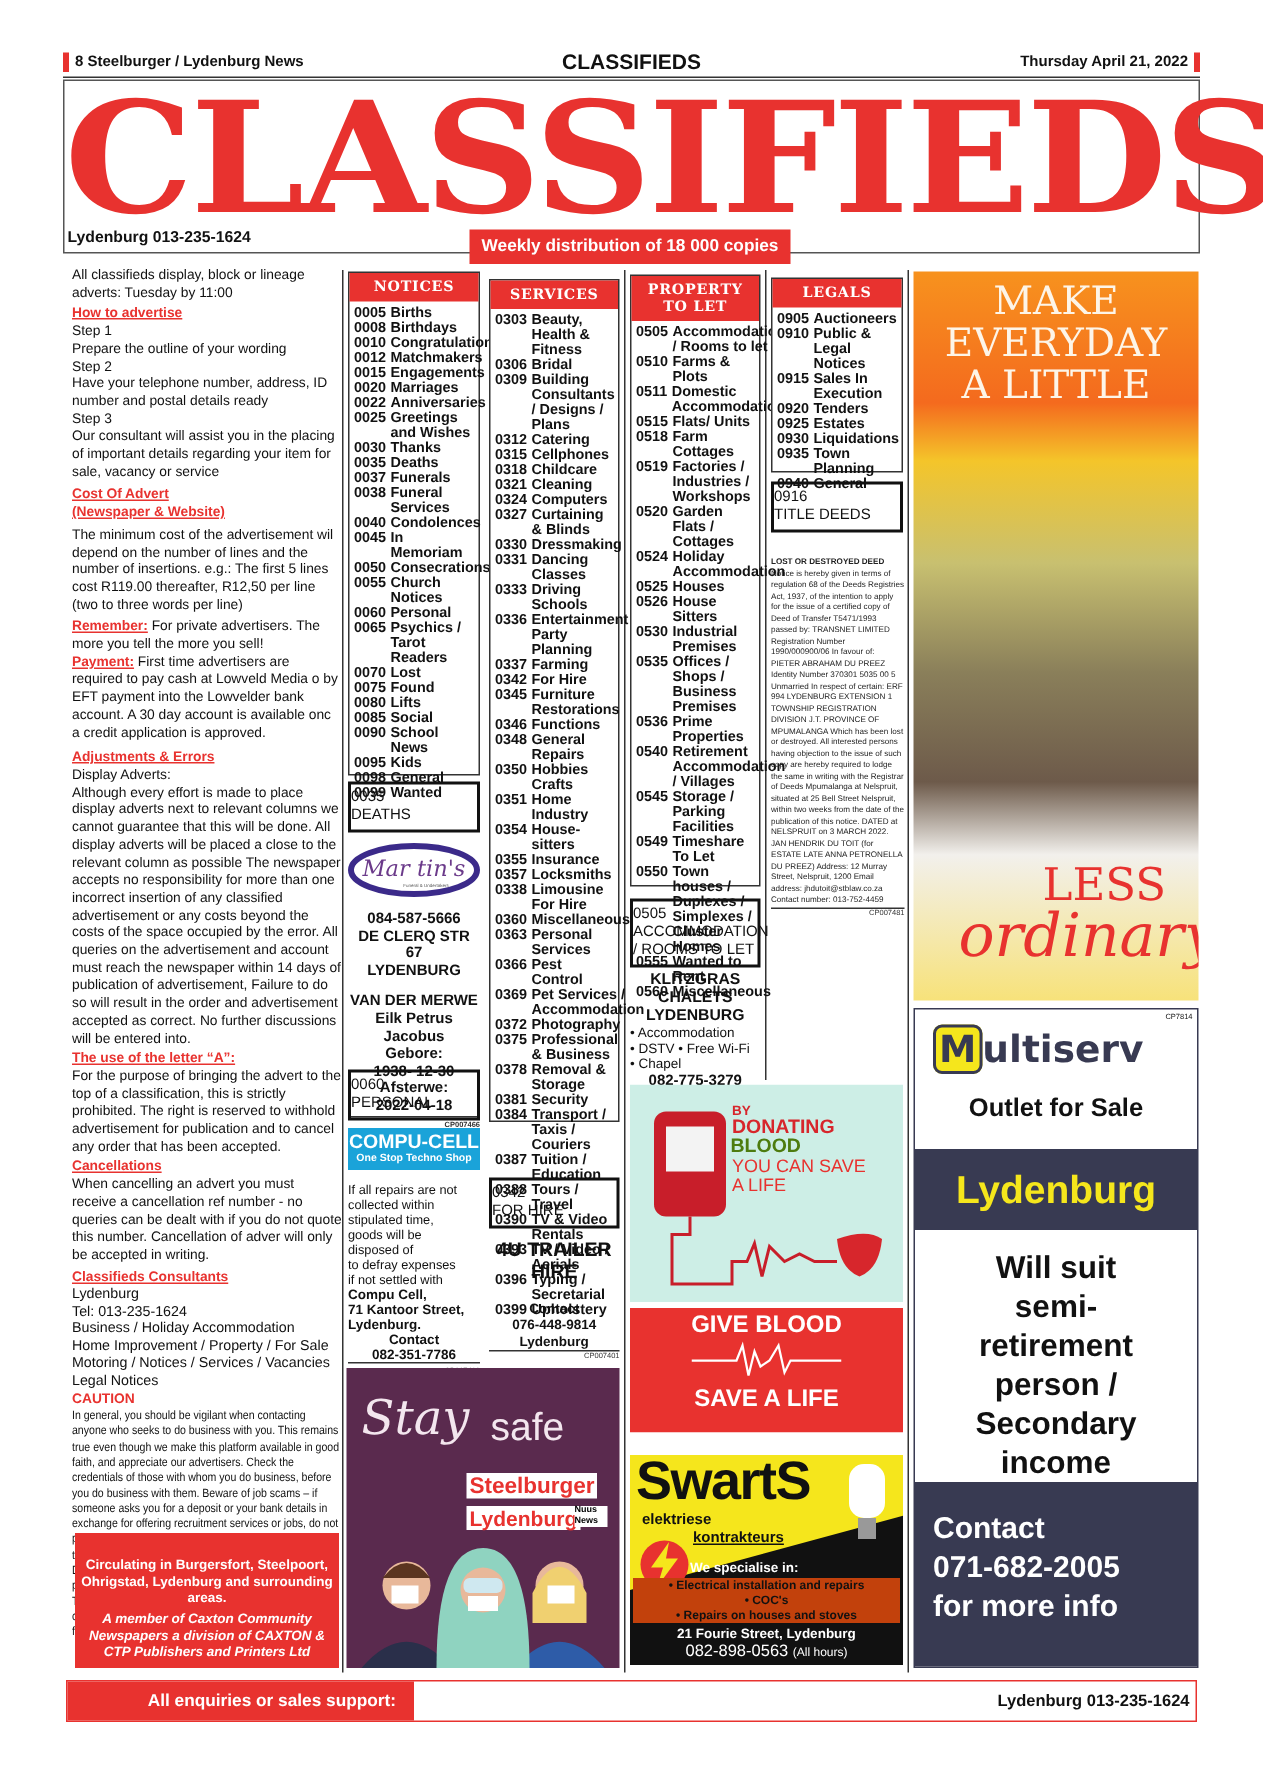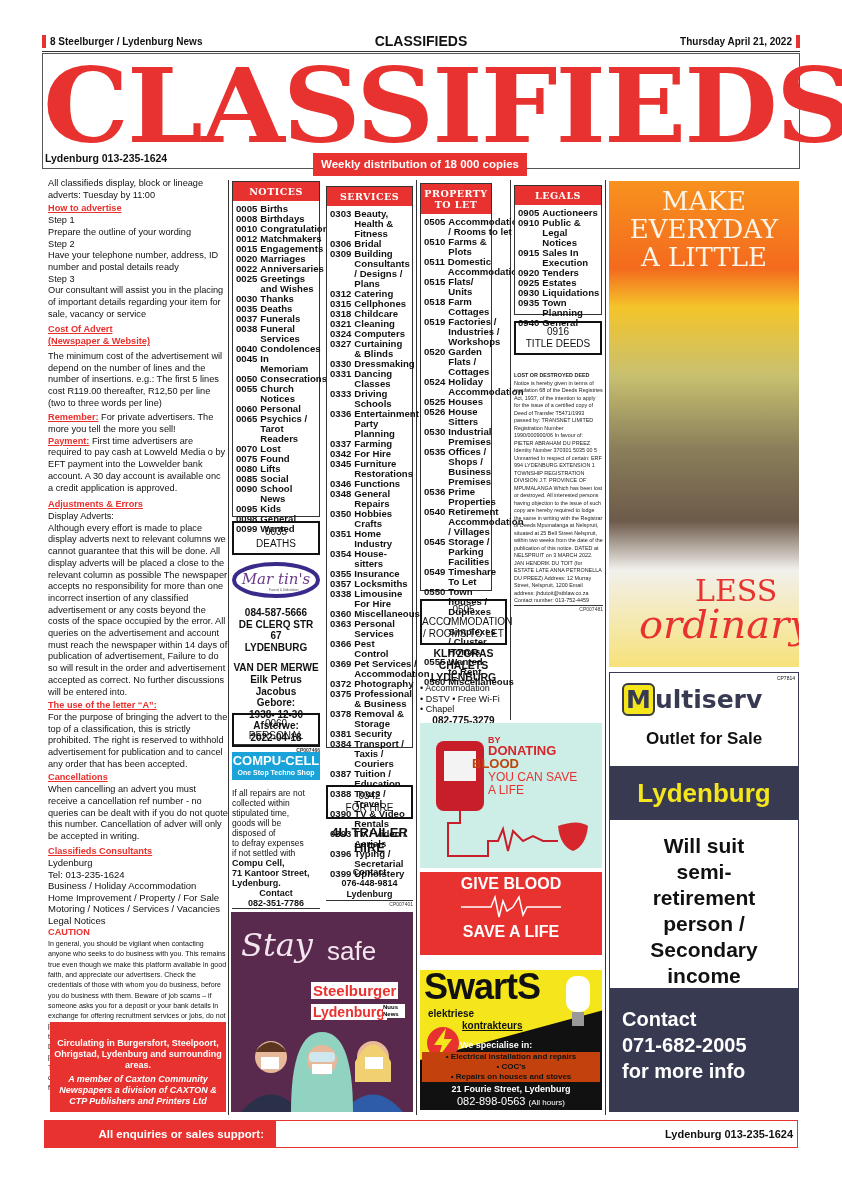--- a/index.html
+++ b/index.html
@@ -25,21 +25,21 @@
   .circ{left:50px;top:1022px;width:176px;height:90px;background:#e8322f;color:#fff;text-align:center;font-size:9px;font-weight:bold;padding-top:16px;line-height:11px}
   .circ .it{font-style:italic;margin-top:3px}
   
   .ibox{border:1px solid #333;background:#fff}
   .ibox .hd{background:#e8322f;color:#fff;font-family:"DejaVu Serif",serif;font-weight:bold;font-size:9.5px;text-align:center;letter-spacing:.5px;padding:4px 2px}
   .ibox ul{list-style:none;padding:3px 3px;font-weight:bold;font-size:9.6px;line-height:10px}
   .ibox li{display:flex}
   .ibox li .code{flex:none;margin-right:3px}
   .ibox li .lbl{flex:1}
   .vline{position:absolute;width:1px;background:#333}
-  .cls{border:2px solid #111;text-align:center;font-family:"Liberation Sans Narrow","Liberation Sans",sans-serif;font-size:10px;line-height:12px;padding:3px 0;transform-origin:center}
+  .cls{border:2px solid #111;text-align:left;font-family:"Liberation Sans Narrow","Liberation Sans",sans-serif;font-size:10px;line-height:12px;padding:3px 0;transform-origin:center}
   .cls span{display:block}
   .adtext{text-align:center;font-size:10px;line-height:11.6px;font-weight:bold}
   .ref{font-size:5px;text-align:right;border-top:1px solid #333;color:#333}
   
   .legal{font-size:5.4px;line-height:7.5px;font-family:"Liberation Sans",sans-serif;color:#222}
   .legal .t{font-weight:bold}
   
   .bottombar{left:44px;top:1120px;width:754px;height:28px;border:1px solid #e8322f;display:flex}
   .bottombar .l{width:231px;background:#e8322f;color:#fff;font-weight:bold;font-size:11.5px;text-align:right;padding-right:12px;line-height:26px}
   .bottombar .r{flex:1;text-align:right;font-weight:bold;font-size:11px;line-height:26px;padding-right:4px}
@@ -370,21 +370,21 @@
         <span class="code">0396</span>
         <span class="lbl">Typing / Secretarial</span>
       </li>
       <li>
         <span class="code">0399</span>
         <span class="lbl">Upholstery</span>
       </li>
     </ul>
 </div>
 
-<div class="abs ibox" style="left:420px;top:183px;width:72px;height:408px">
+<div class="abs ibox" style="left:420px;top:183px;width:87px;height:408px">
   <div class="hd">PROPERTY TO LET</div>
   <ul id="property-list">
       <li>
         <span class="code">0505</span>
         <span class="lbl">Accommodation / Rooms to let</span>
       </li>
       <li>
         <span class="code">0510</span>
         <span class="lbl">Farms &amp; Plots</span>
       </li>
@@ -610,21 +610,21 @@
 <div class="abs" style="left:420px;top:723px;width:182px;height:232px;overflow:hidden">
   <div style="position:absolute;left:0;top:0;width:182px;height:145px;background:#cdeee6"></div>
   <svg style="position:absolute;left:8px;top:8px" width="170" height="130" viewBox="0 0 170 130">
     <rect x="8" y="10" width="48" height="70" rx="8" fill="#c81e2a"></rect>
     <rect x="16" y="20" width="32" height="30" fill="#f3f3f3"></rect>
     <path d="M32 80 L32 92 L20 92 L20 125 L60 125 L60 110 L70 110 L75 98 L80 120 L85 100 L95 110 L105 105 L115 110 L130 110" fill="none" stroke="#c81e2a" stroke-width="2"></path>
     <path d="M130 95 Q150 88 160 95 Q158 115 145 120 Q132 115 130 95Z" fill="#d7262c"></path>
   </svg>
   <div style="position:absolute;left:68px;top:12px;color:#d7262c;font-weight:bold;font-size:9px;line-height:10px">BY</div>
   <div style="position:absolute;left:68px;top:21px;color:#d7262c;font-weight:bold;font-size:13px;line-height:14px">DONATING</div>
-  <div style="position:absolute;left:52px;top:34px;color:#c2410c;font-weight:bold;font-size:13px;line-height:14px">BLOOD</div>
+  <div style="position:absolute;left:67px;top:34px;color:#4d7c0f;font-weight:bold;font-size:13px;line-height:14px">BLOOD</div>
   <div style="position:absolute;left:68px;top:48px;color:#e8322f;font-size:12px;line-height:13px">YOU CAN SAVE</div>
   <div style="position:absolute;left:68px;top:61px;color:#e8322f;font-size:12px;line-height:13px">A LIFE</div>
   <div style="position:absolute;left:0;top:149px;width:182px;height:83px;background:#e8322f;text-align:center;color:#fff">
     <div style="font-weight:bold;font-size:16px;margin-top:3px">GIVE BLOOD</div>
     <svg width="100" height="26" viewBox="0 0 100 26">
         <path d="M0 14 L30 14 L34 4 L38 24 L42 8 L46 18 L52 14 L58 4 L62 22 L66 14 L100 14" fill="none" stroke="#fff" stroke-width="1.5"></path>
       </svg>
     <div style="font-weight:bold;font-size:16px">SAVE A LIFE</div>
   </div>
 </div>

